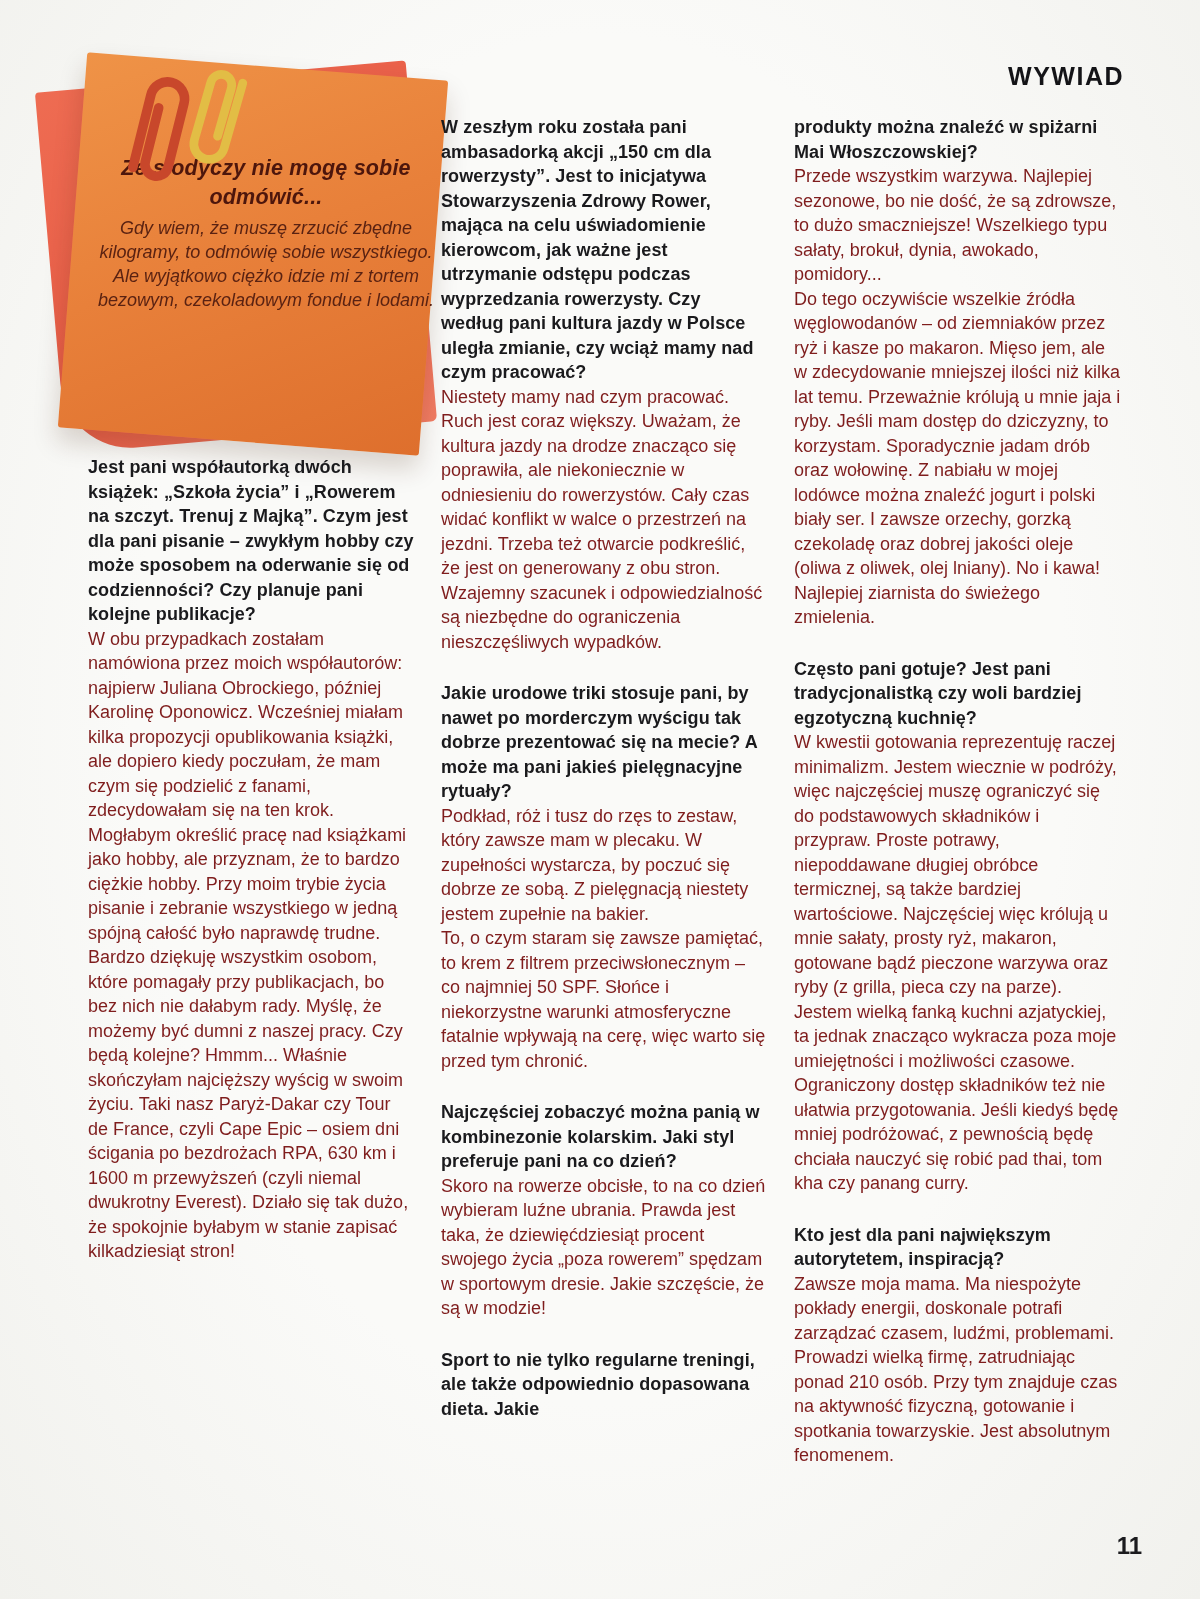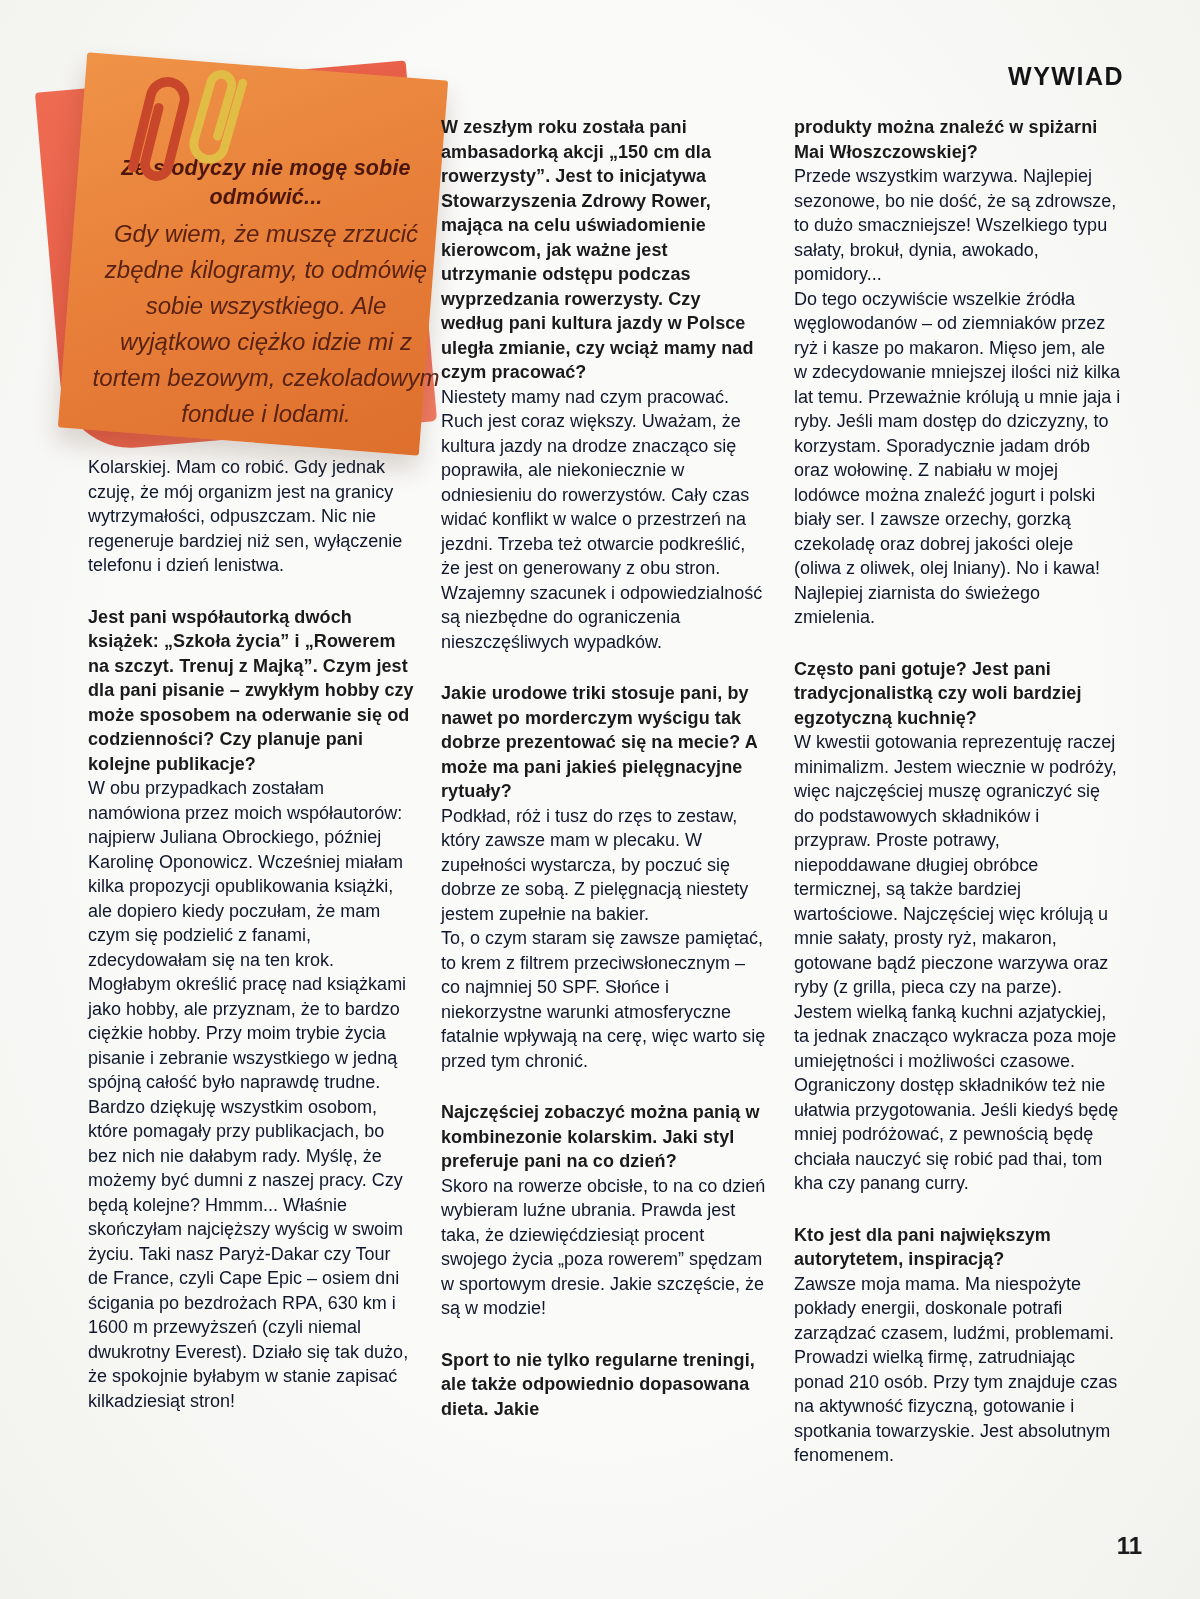--- a/index.html
+++ b/index.html
@@ -17,21 +17,21 @@
   .page-number{
     position:absolute;top:1532px;right:58px;
     font-size:24px;font-weight:700;color:#1b1b1e;
   }
   
   .columns{
     position:absolute;left:88px;top:115px;width:1034px;
     display:flex;gap:26px;align-items:flex-start;
   }
   .col{width:327px;flex:0 0 327px;}
-  .block{margin:0;font-size:18px;line-height:24.5px;color:#0f172a;text-align:left;}
+  .block{margin:0;font-size:18px;line-height:24.5px;color:#7f1d1d;text-align:left;}
   .block.q{font-weight:700;color:#1a1a1d;letter-spacing:.1px;font-size:18px;}
   .block.q:not(:first-child){margin-top:27px;}
   .col-left .block:first-child{margin-top:340px;}
   
   .note-wrap{position:absolute;left:40px;top:26px;width:424px;height:438px;}
   .note-back{
     position:absolute;left:10px;top:50px;width:372px;height:362px;
     background:linear-gradient(150deg,var(--note-back,#ee6c52) 0%,#e85c46 55%,#f27d64 100%);
     transform:rotate(-5deg);
     border-radius:4px 4px 6px 70px;
@@ -44,21 +44,21 @@
     box-shadow:0 14px 26px rgba(60,25,5,.18);
   }
   .note-text{
     position:absolute;left:50px;top:128px;width:352px;
     text-align:center;font-style:italic;color:#5a2212;
   }
   .note-title{
     font-weight:700;font-size:21.5px;line-height:29px;color:#4d160c;
     margin:0 0 4px 0;letter-spacing:.2px;
   }
-  .note-body{font-size:24px;line-height:36px;margin:0;}
+  .note-body{font-size:18px;line-height:24px;margin:0;}
   
   .clips{position:absolute;left:88px;top:30px;width:150px;height:160px;}
   .clip{position:absolute;}
   .clip-red{left:0;top:10px;transform:rotate(14deg);}
   .clip-yellow{left:60px;top:2px;transform:rotate(196deg);}
 </style>
 </head>
 <body>
 
 <div class="page-header">WYWIAD</div>
@@ -75,21 +75,20 @@
       <path d="M14 100 V30 a16 16 0 0 1 32 0 v62 a11 11 0 0 1 -22 0 V40" fill="none" stroke="#c8472b" stroke-width="9" stroke-linecap="round"></path>
     </svg>
     <svg class="clip clip-yellow" width="58" height="118" viewBox="0 0 60 118">
       <path d="M14 100 V30 a16 16 0 0 1 32 0 v62 a11 11 0 0 1 -22 0 V40" fill="none" stroke="#e2bd45" stroke-width="9" stroke-linecap="round"></path>
     </svg>
   </div>
 </div>
 
 <div class="columns">
   <div class="col col-left">
-      <p class="block a">Kolarskiej. Mam co robić. Gdy jednak czuję, że mój organizm jest na granicy wytrzymałości, odpuszczam. Nic nie regeneruje bardziej niż sen, wyłączenie telefonu i dzień lenistwa.</p>
       <p class="block q">Jest pani współautorką dwóch książek: „Szkoła życia” i „Rowerem na szczyt. Trenuj z Majką”. Czym jest dla pani pisanie – zwykłym hobby czy może sposobem na oderwanie się od codzienności? Czy planuje pani kolejne publikacje?</p>
       <p class="block a">W obu przypadkach zostałam namówiona przez moich współautorów: najpierw Juliana Obrockiego, później Karolinę Oponowicz. Wcześniej miałam kilka propozycji opublikowania książki, ale dopiero kiedy poczułam, że mam czym się podzielić z fanami, zdecydowałam się na ten krok. Mogłabym określić pracę nad książkami jako hobby, ale przyznam, że to bardzo ciężkie hobby. Przy moim trybie życia pisanie i zebranie wszystkiego w jedną spójną całość było naprawdę trudne. Bardzo dziękuję wszystkim osobom, które pomagały przy publikacjach, bo bez nich nie dałabym rady. Myślę, że możemy być dumni z naszej pracy. Czy będą kolejne? Hmmm... Właśnie skończyłam najcięższy wyścig w swoim życiu. Taki nasz Paryż-Dakar czy Tour de France, czyli Cape Epic – osiem dni ścigania po bezdrożach RPA, 630 km i 1600 m przewyższeń (czyli niemal dwukrotny Everest). Działo się tak dużo, że spokojnie byłabym w stanie zapisać kilkadziesiąt stron!</p>
     </div>
   <div class="col col-middle">
       <p class="block q">W zeszłym roku została pani ambasadorką akcji „150 cm dla rowerzysty”. Jest to inicjatywa Stowarzyszenia Zdrowy Rower, mająca na celu uświadomienie kierowcom, jak ważne jest utrzymanie odstępu podczas wyprzedzania rowerzysty. Czy według pani kultura jazdy w Polsce uległa zmianie, czy wciąż mamy nad czym pracować?</p>
       <p class="block a">Niestety mamy nad czym pracować. Ruch jest coraz większy. Uważam, że kultura jazdy na drodze znacząco się poprawiła, ale niekoniecznie w odniesieniu do rowerzystów. Cały czas widać konflikt w walce o przestrzeń na jezdni. Trzeba też otwarcie podkreślić, że jest on generowany z obu stron. Wzajemny szacunek i odpowiedzialność są niezbędne do ograniczenia nieszczęśliwych wypadków.</p>
       <p class="block q">Jakie urodowe triki stosuje pani, by nawet po morderczym wyścigu tak dobrze prezentować się na mecie? A może ma pani jakieś pielęgnacyjne rytuały?</p>
       <p class="block a">Podkład, róż i tusz do rzęs to zestaw, który zawsze mam w plecaku. W zupełności wystarcza, by poczuć się dobrze ze sobą. Z pielęgnacją niestety jestem zupełnie na bakier.</p>
       <p class="block a">To, o czym staram się zawsze pamiętać, to krem z filtrem przeciwsłonecznym – co najmniej 50 SPF. Słońce i niekorzystne warunki atmosferyczne fatalnie wpływają na cerę, więc warto się przed tym chronić.</p>
       <p class="block q">Najczęściej zobaczyć można panią w kombinezonie kolarskim. Jaki styl preferuje pani na co dzień?</p>

